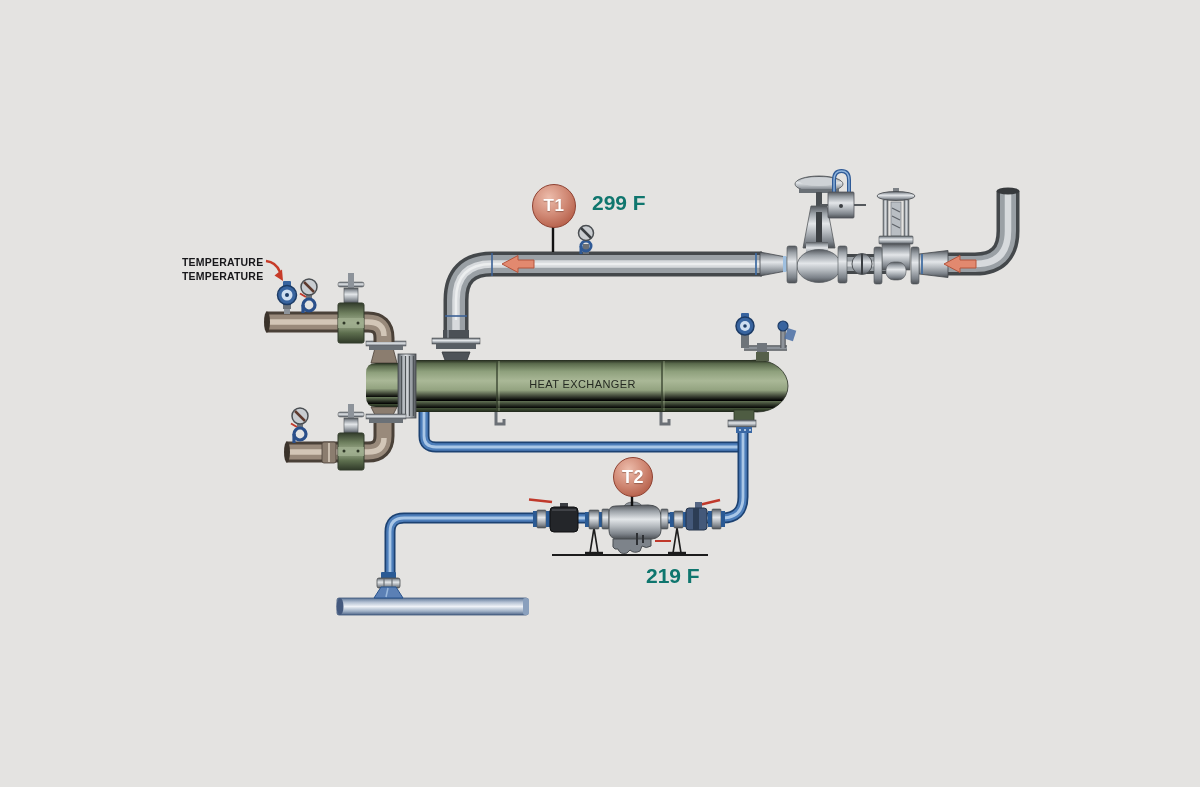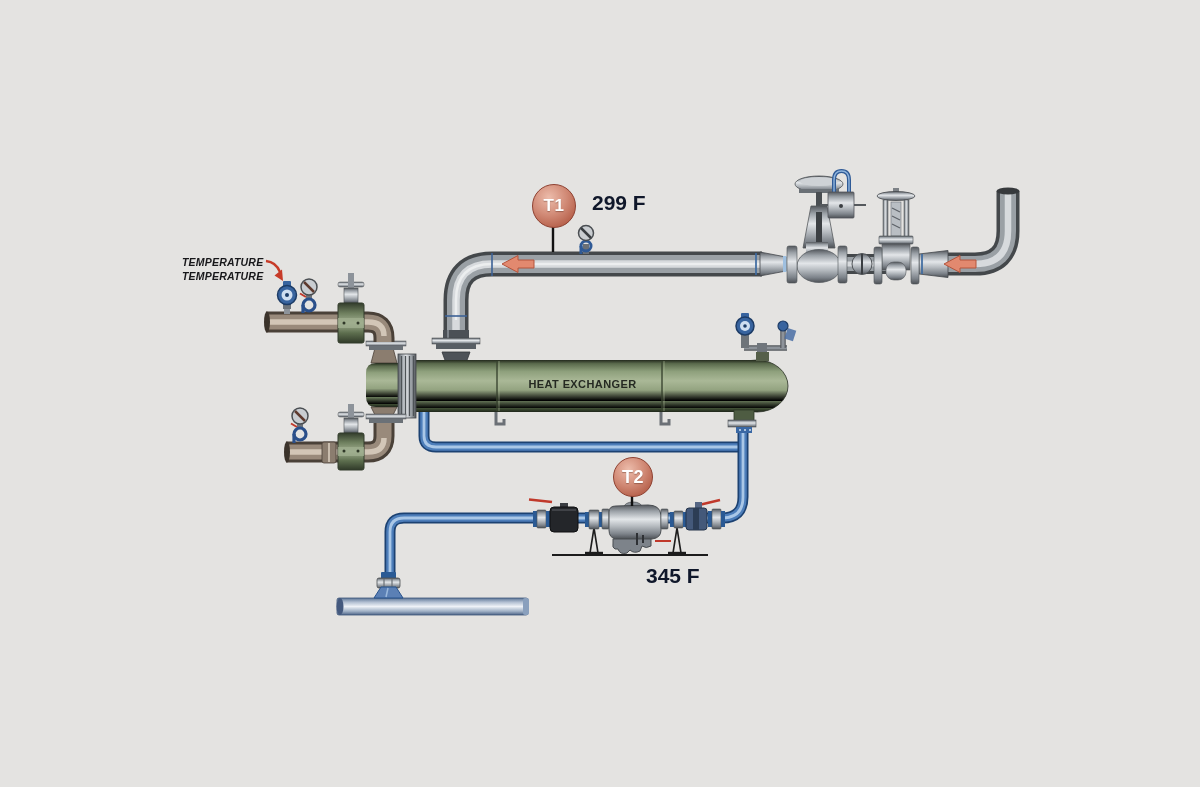--- a/index.html
+++ b/index.html
@@ -12,30 +12,30 @@
   .badge{
     position:absolute;border-radius:50%;
     background:radial-gradient(circle at 38% 30%, #ecbcab 0%, #d18a76 45%, #b25a44 85%, #9a4834 100%);
     border:1px solid #8e4030;
     color:#fff;font-weight:700;font-size:17px;letter-spacing:.5px;
     display:flex;align-items:center;justify-content:center;
     text-shadow:0 1px 1px rgba(60,20,10,.35);
   }
   .badge-t1{left:532px;top:184px;width:42px;height:42px;text-align:center;}
   .badge-t2{left:613px;top:457px;width:38px;height:38px;font-size:18px;}
-  .temp-value{font-weight:700;font-size:21px;color:#0f172a;}
+  .temp-value{font-weight:700;font-size:21px;color:#0f766e;}
   .temp-t1{left:592px;top:191px;}
   .temp-t2{left:646px;top:564px;}
   .anno{
     left:182px;top:256px;font-size:10.5px;font-weight:700;
-    color:#17171a;line-height:13.5px;letter-spacing:.2px;font-style:italic;
+    color:#17171a;line-height:13.5px;letter-spacing:.2px;
   }
   .vessel-label{
     left:510px;top:378px;width:145px;text-align:center;
-    font-size:11px;font-weight:700;color:#252a22;letter-spacing:.4px;
+    font-size:11px;font-weight:400;color:#252a22;letter-spacing:.4px;
   }
 </style>
 </head>
 <body>
 
 <div class="stage">
 
 <svg width="1200" height="787" viewBox="0 0 1200 787">
   <defs>
     <linearGradient id="gSteelV" x1="0" y1="0" x2="0" y2="1">
@@ -351,15 +351,15 @@
 </svg>
 
 <div class="overlay anno"><span>TEMPERATURE</span><br><span>TEMPERATURE</span></div>
 
 <div class="overlay vessel-label">HEAT EXCHANGER</div>
 
 <div class="badge badge-t1">T1</div>
 <div class="overlay temp-value temp-t1">299 F</div>
 
 <div class="badge badge-t2">T2</div>
-<div class="overlay temp-value temp-t2">345 F</div>
+<div class="overlay temp-value temp-t2">219 F</div>
 
 </div>
 
 </body></html>

